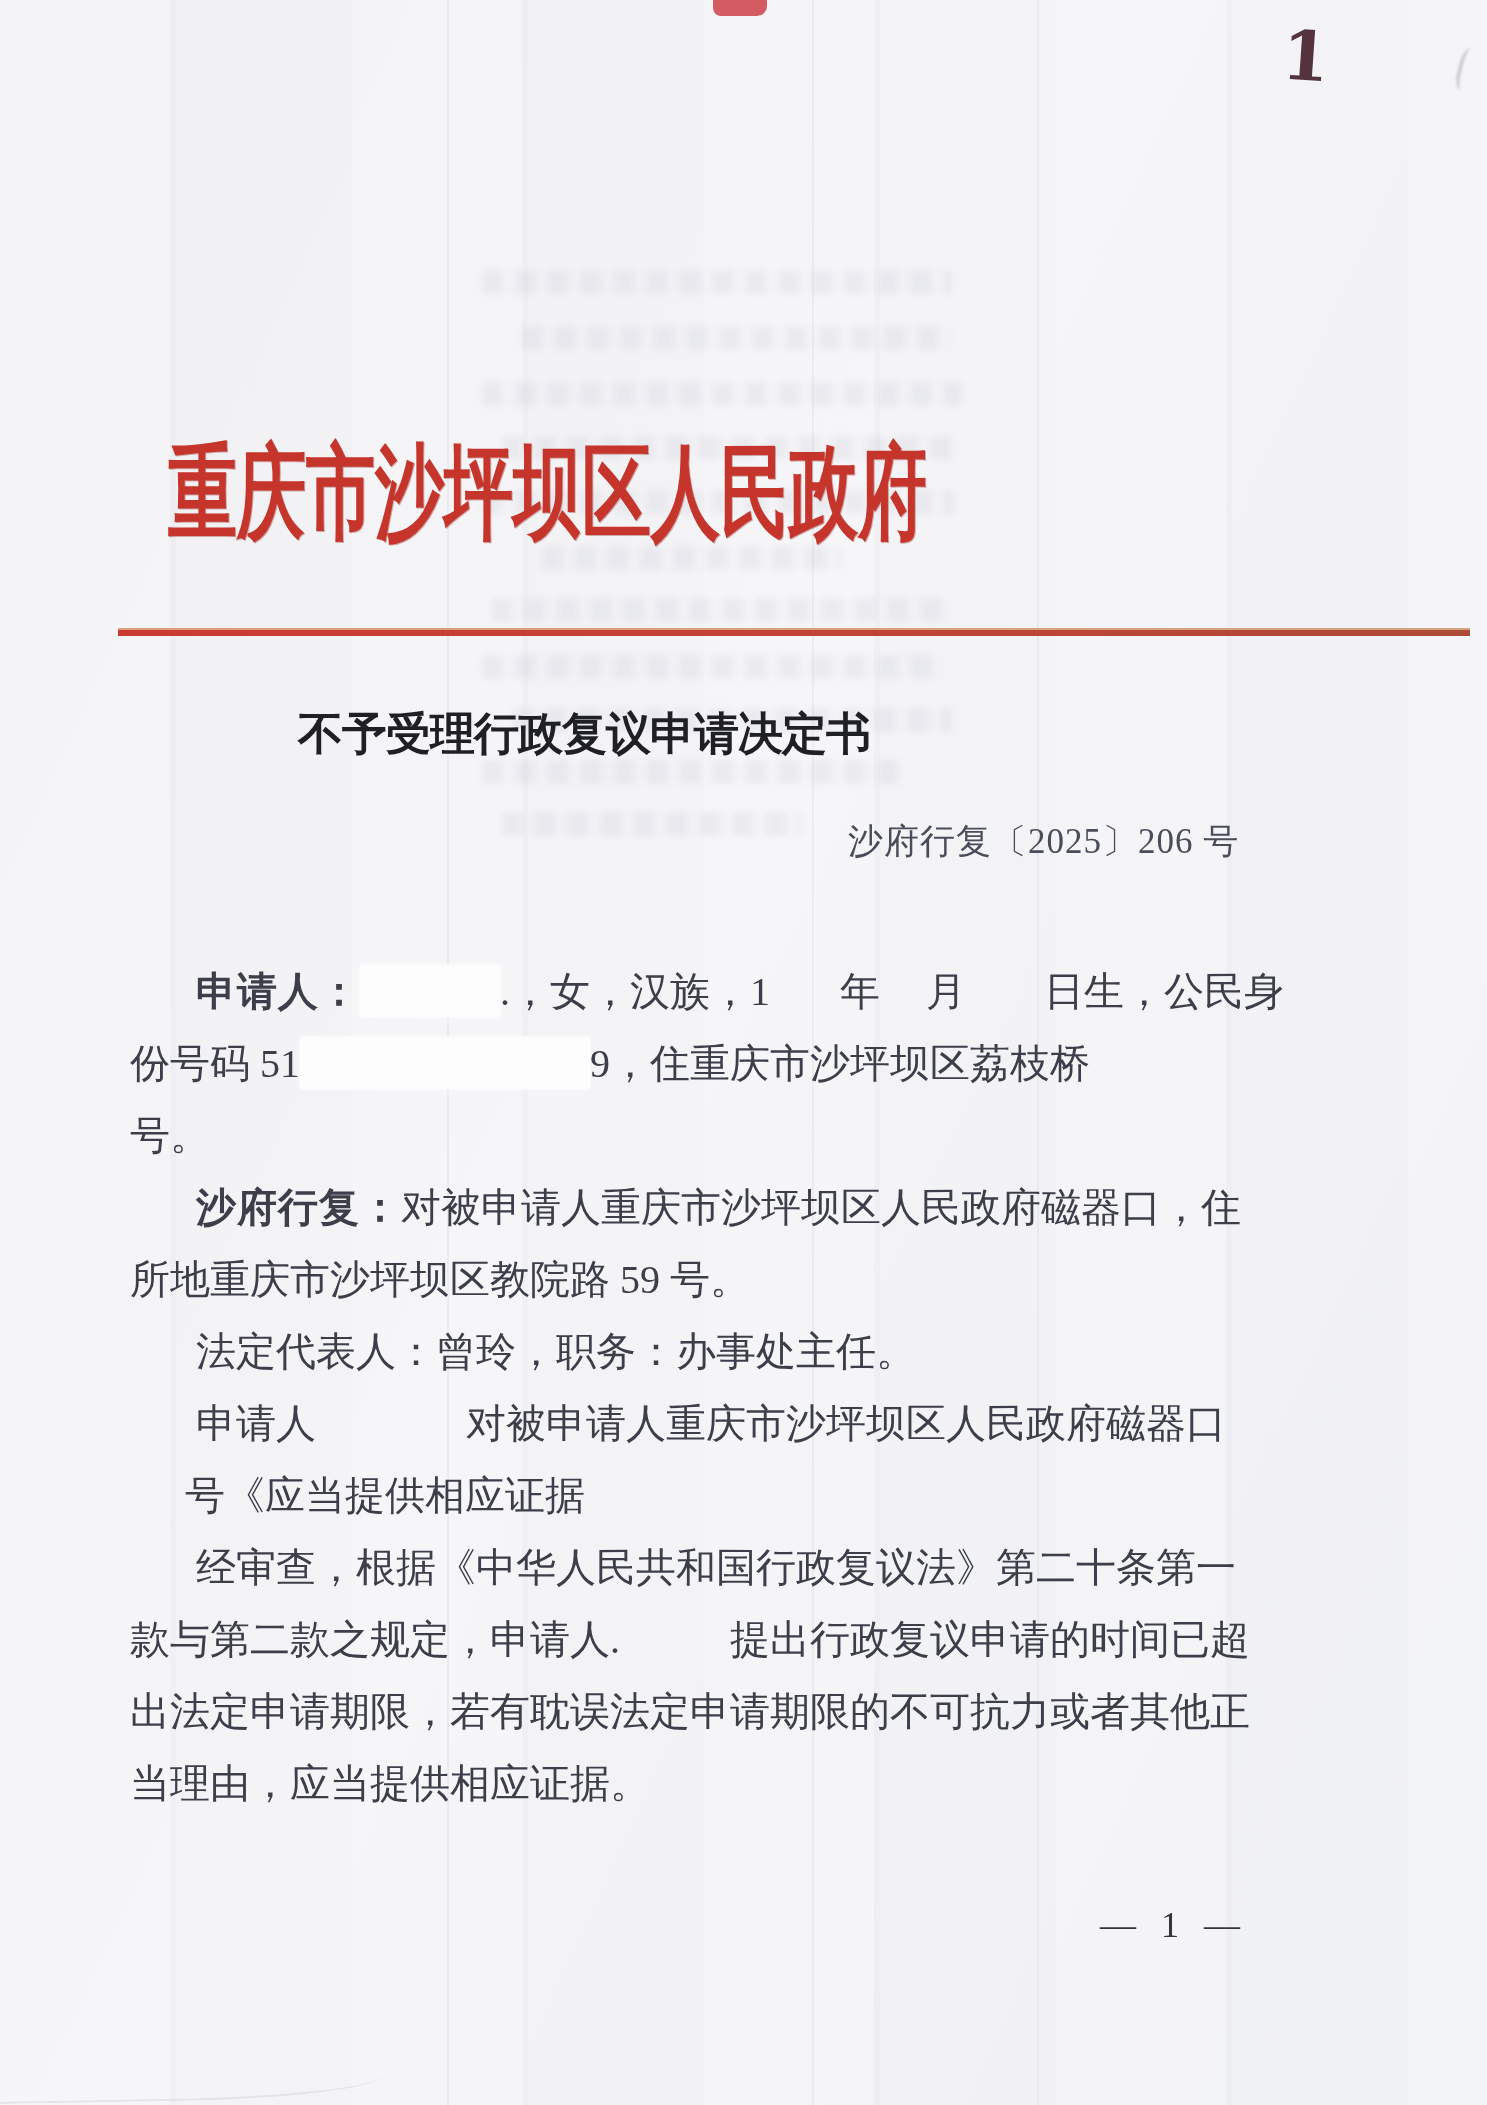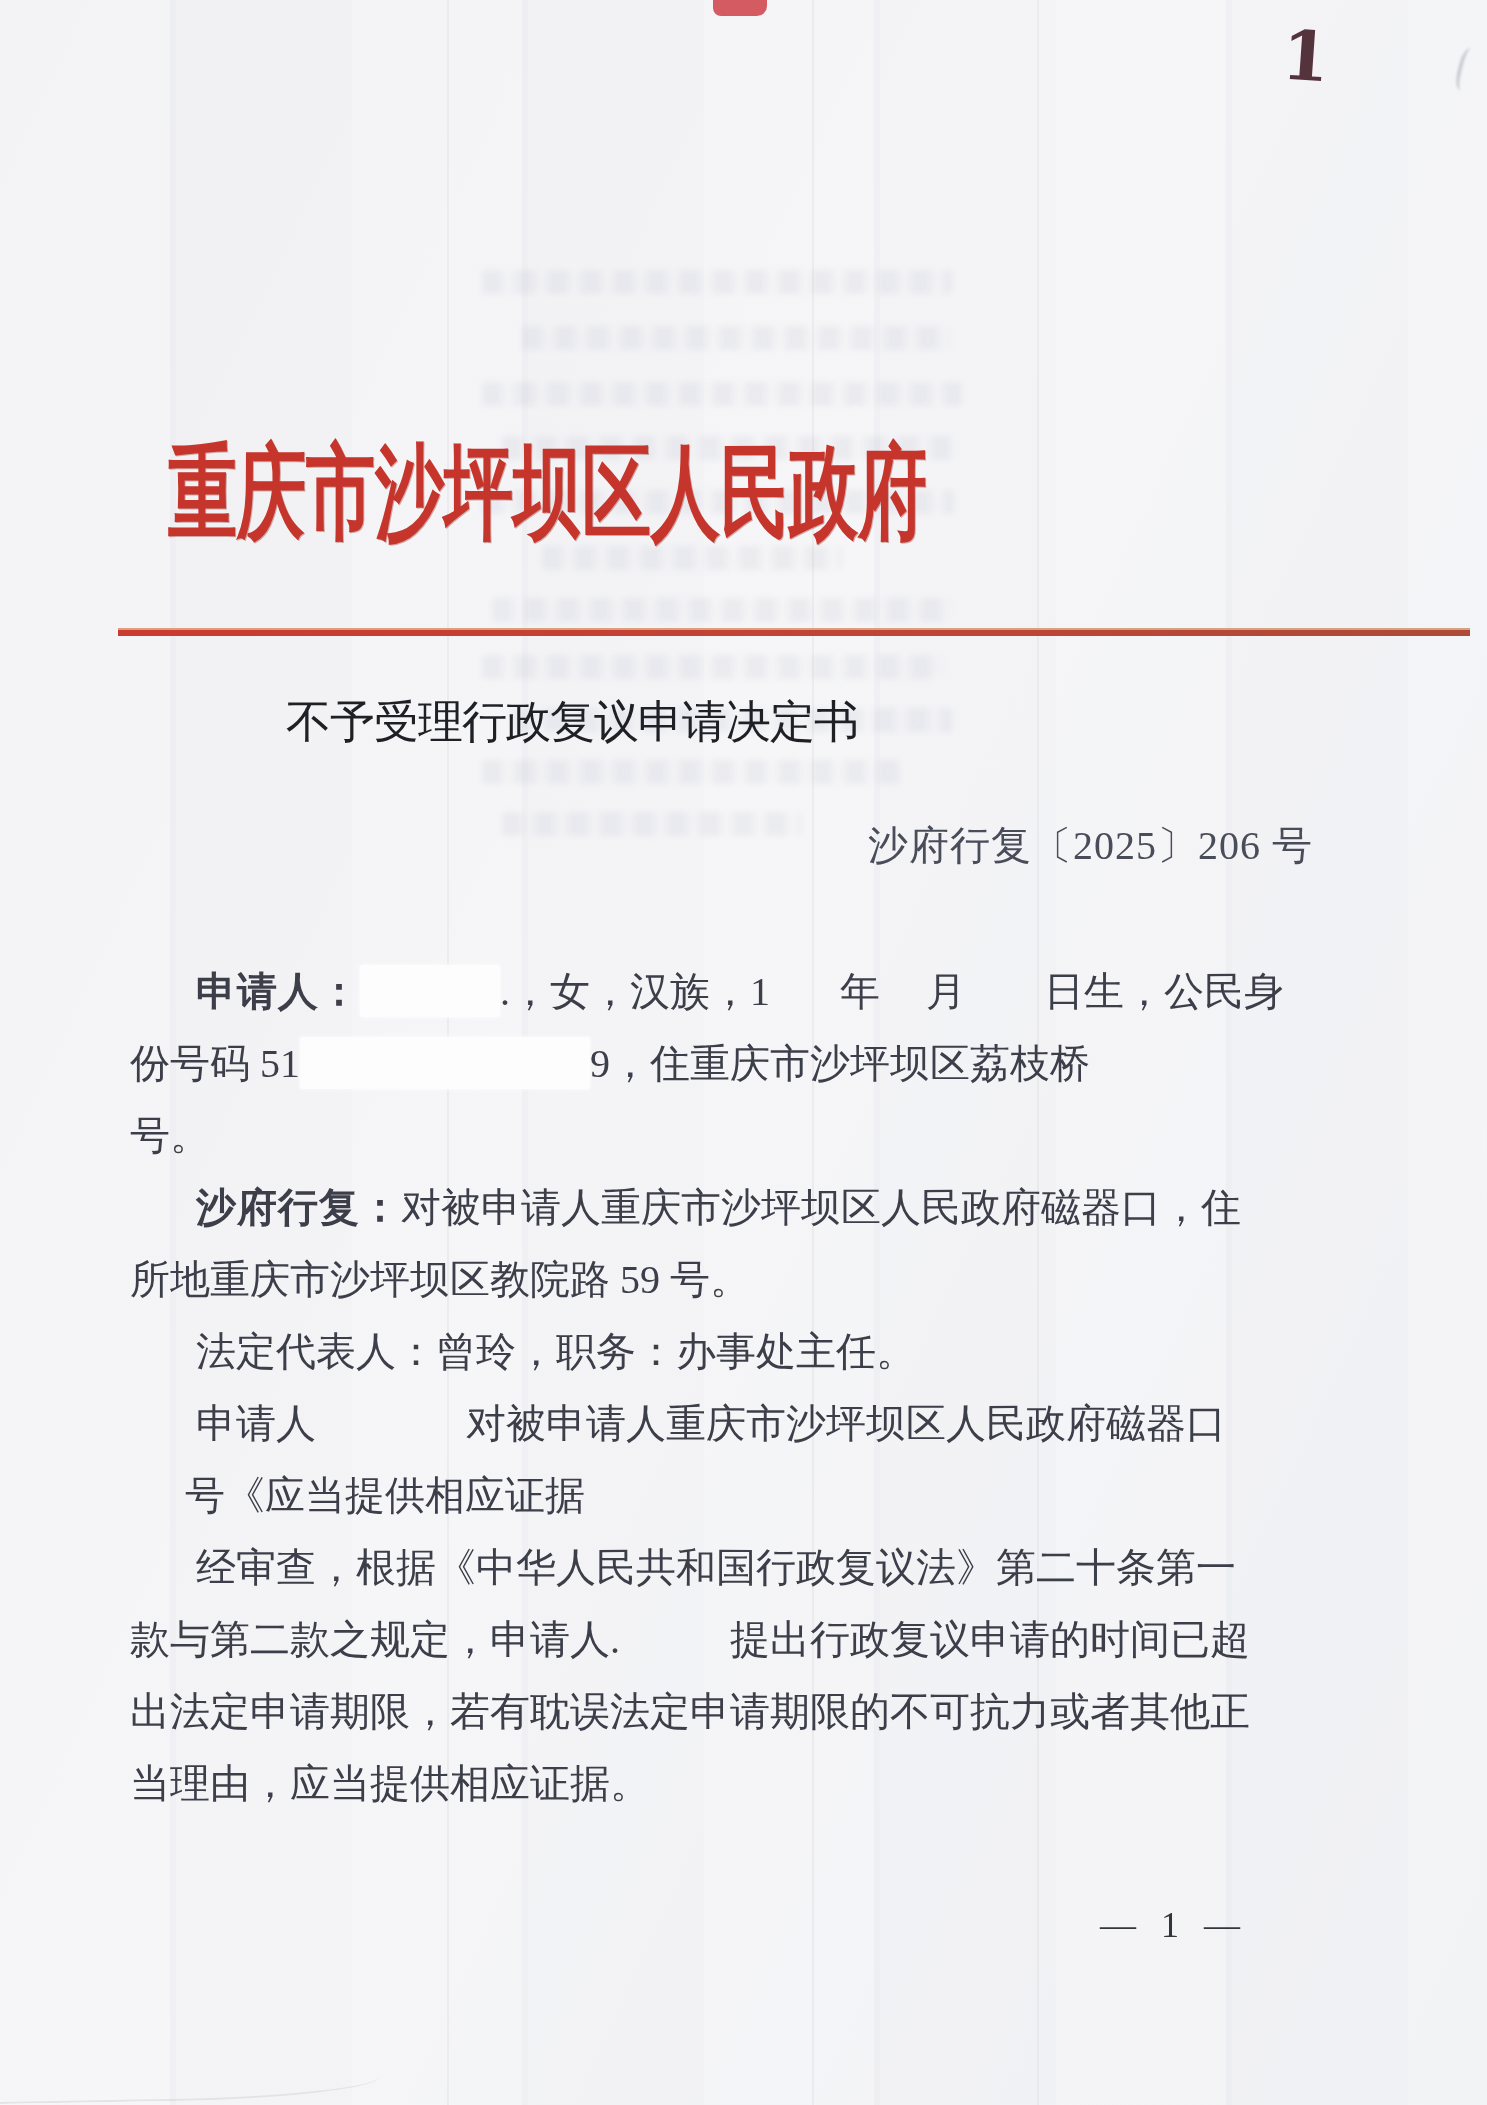--- a/index.html
+++ b/index.html
@@ -47,27 +47,27 @@
     letter-spacing:0;white-space:nowrap;
     transform:scaleY(1.5);transform-origin:left top;
     text-shadow:1px 1px 0 rgba(140,30,22,0.35);
   }
   .redline{
     position:absolute;left:118px;top:628px;width:1352px;height:6px;
     background:linear-gradient(to right,#cb3a30,#c14436 55%,#ad4a38);
     border-top:2px solid rgba(232,211,166,0.65);
   }
   .subtitle{
-    position:absolute;left:286px;top:692px;margin:0;
-    font-size:45px;font-weight:400;color:#1f2026;
+    position:absolute;left:286px;top:692px;margin:12px;
+    font-size:45px;font-weight:700;color:#1f2026;
     letter-spacing:-1px;white-space:nowrap;
   }
   .docnum{
-    position:absolute;left:868px;top:818px;
-    font-size:40px;color:#494c59;letter-spacing:1px;white-space:nowrap;
+    position:absolute;left:848px;top:818px;
+    font-size:35px;color:#494c59;letter-spacing:1px;white-space:nowrap;
   }
   .body{
     position:absolute;left:130px;top:955px;width:1180px;
     font-size:40px;
   }
   .body-line{height:72px;display:flex;align-items:center;white-space:pre;}
   .seg-indent{display:inline-block;width:66px;flex:none;}
   .seg-gap{display:inline-block;flex:none;}
   .seg-redact{display:inline-block;flex:none;height:52px;background:#fdfdfe;border-radius:2px;box-shadow:0 0 4px rgba(255,255,255,0.9);}
   .seg-b{font-weight:700;font-family:"Liberation Sans","DejaVu Sans",sans-serif;letter-spacing:1px;}

